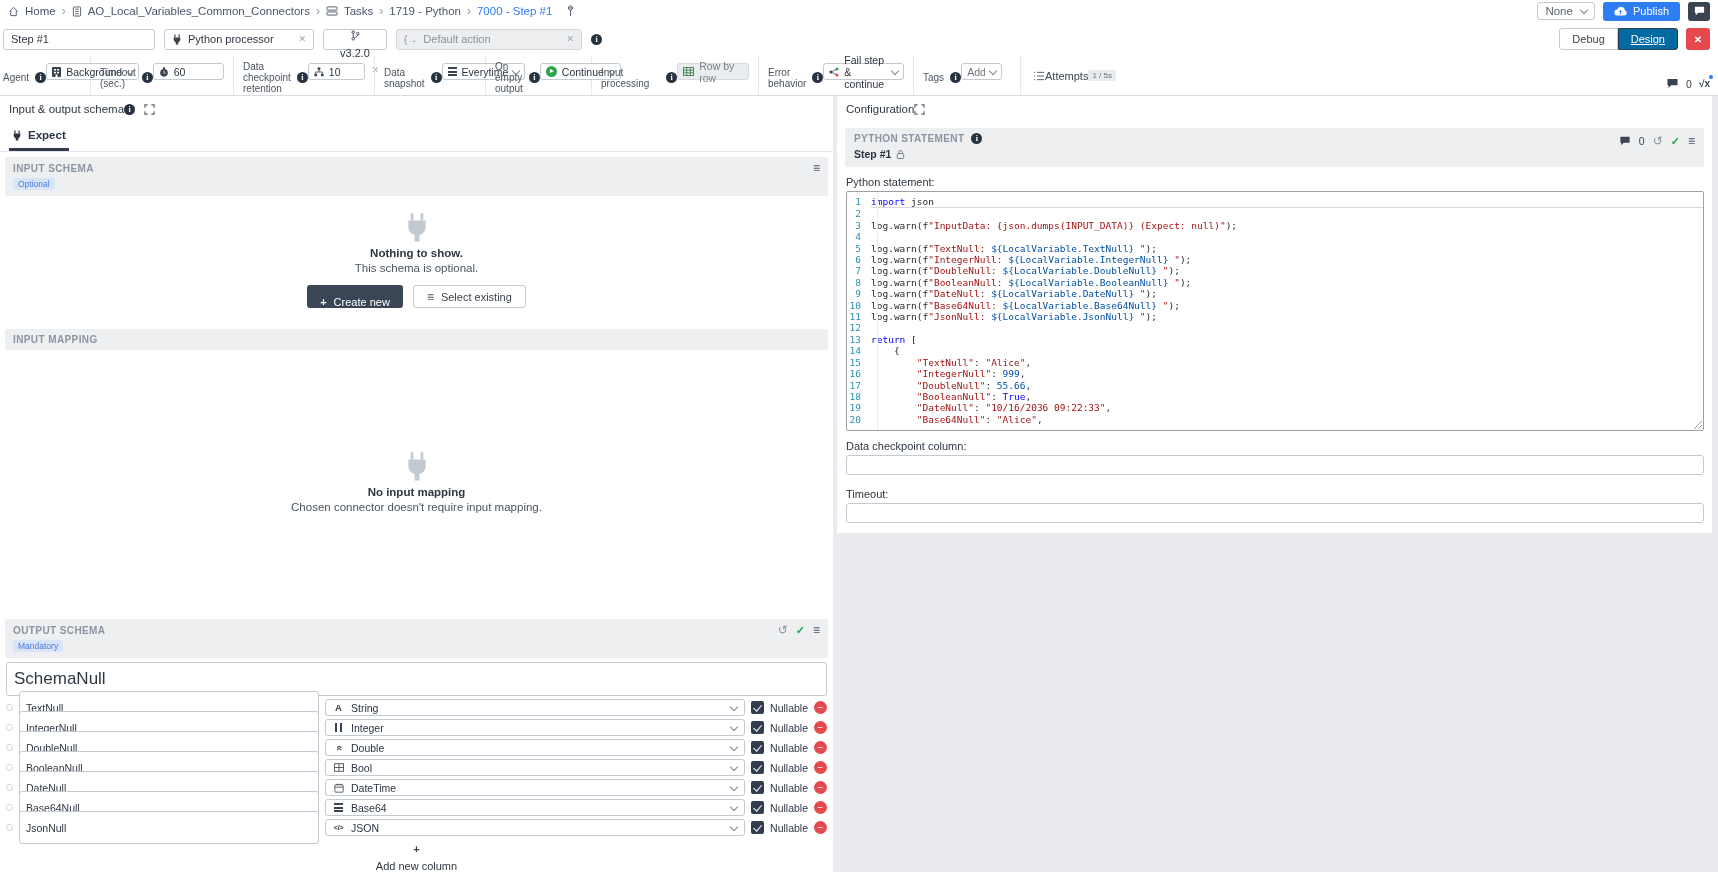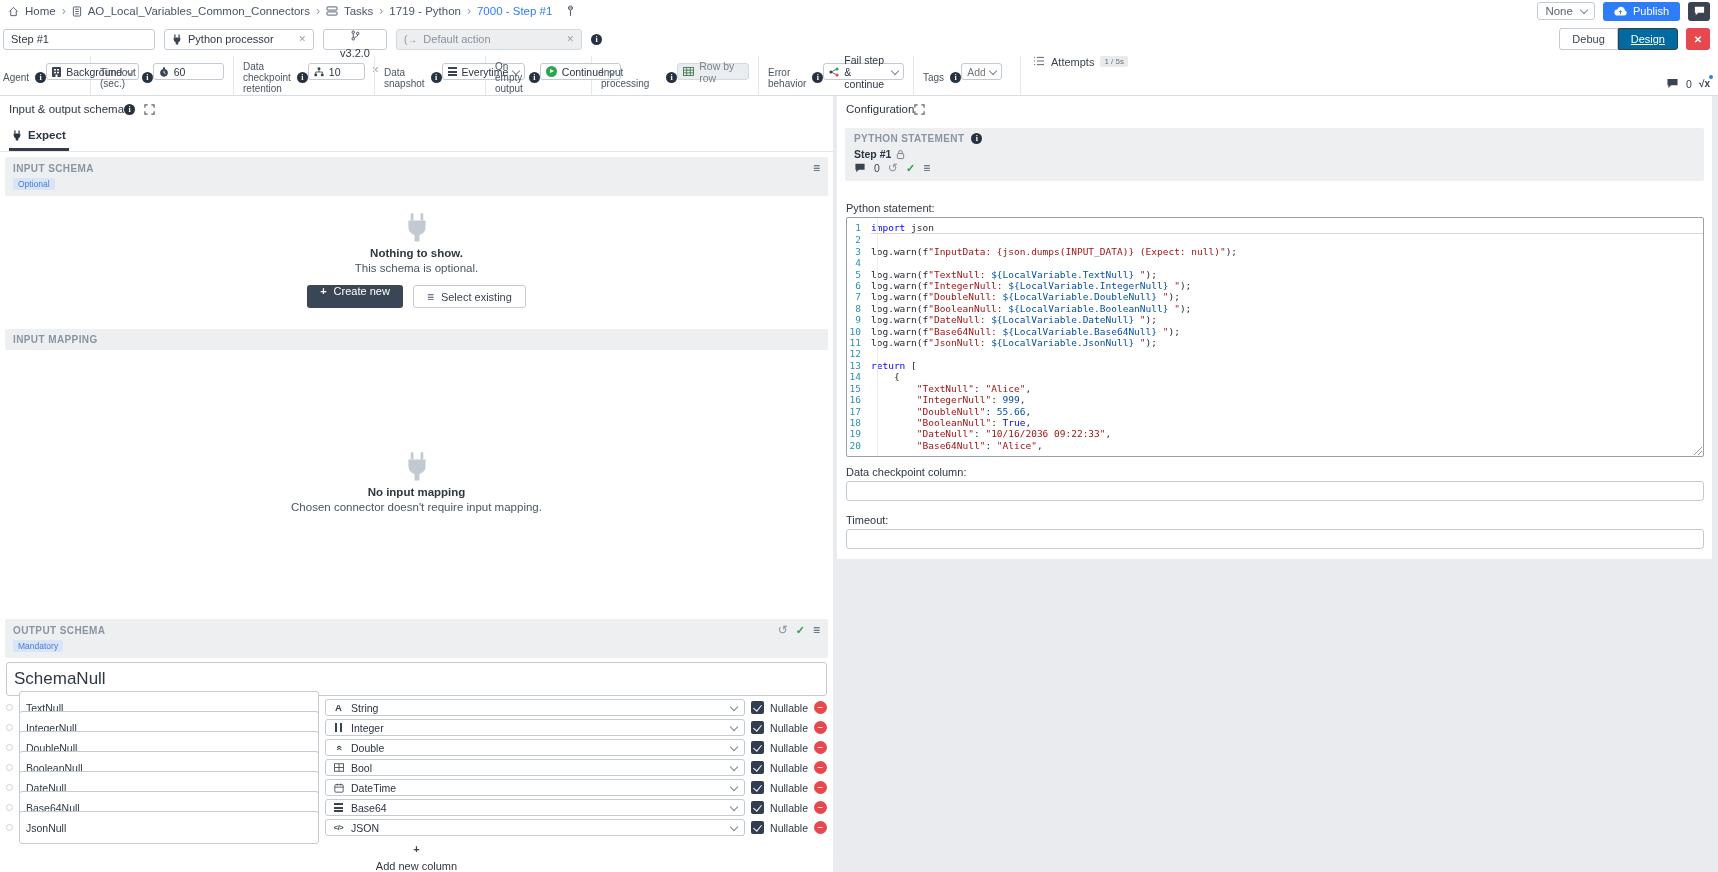--- a/index.html
+++ b/index.html
@@ -37,21 +37,21 @@
   .btn-close::after{content:"✕";}
 
   .row3{height:40px;background:#fff;border-bottom:1px solid #d9dde1;display:flex;padding:0 8px 0 3px;}
   .grp{display:flex;flex-direction:row;padding:4px 9px 0 0;margin-right:9px;border-right:1px solid #e6e9ec;}
   .grp-label{display:flex;align-items:center;justify-content:space-between;gap:6px;font-size:10px;color:#4a5560;}
   .ctl{margin-top:3px;height:17px;border:1px solid #c4cad1;border-radius:3px;background:#fff;display:flex;align-items:center;gap:5px;padding:0 5px;font-size:10.5px;color:#2b3442;}
   .ctl input{border:none;width:100%;font-size:10.5px;background:transparent;color:#2b3442;}
   .ctl.gray{background:#eaedef;border-color:#d4d9dd;color:#7a828c;}
   .w-agent{width:88px;}.w-to{width:134px;}.w-ret{width:132px;}.w-snap{width:102px;}
   .w-empty{width:97px;}.w-proc{width:158px;}.w-err{width:146px;}.w-tags{width:88px;}
-  .attempts{display:flex;align-items:flex-start;gap:6px;padding-left:2px;font-size:11px;color:#3a4450;}
+  .attempts{display:flex;align-items:center;padding-left:2px;font-size:11px;color:#3a4450;}
   .badge-count{background:#e8eaec;color:#6a737d;font-size:8px;padding:1px 4px;border-radius:2px;}
   .row3-right{margin-left:auto;display:flex;align-items:center;gap:7px;margin-top:16px;}
   .cmt-count{font-size:10.5px;color:#3a4450;}
   .g-sqrt{position:relative;font-size:10px;font-weight:bold;color:#3a4450;}
   .g-sqrt::after{content:"√x";}
   .g-sqrt .dot{position:absolute;right:-3px;top:-3px;width:4px;height:4px;border-radius:50%;background:#2e7cf6;}
 
   
   .info{width:11px;height:11px;min-width:11px;border-radius:50%;background:#273240;color:#fff;display:inline-flex;align-items:center;justify-content:center;font-size:8px;font-weight:bold;font-family:"Liberation Serif",serif;}
   .info::after{content:"i";}
@@ -81,21 +81,21 @@
   .sh-row{display:flex;align-items:center;justify-content:space-between;}
   .sh-title{font-size:10px;font-weight:bold;color:#8b95a1;letter-spacing:.4px;}
   .sh-icons{display:flex;align-items:center;gap:8px;}
   .badge{display:inline-block;background:#d9e4f8;color:#4a7cd6;font-size:8.5px;padding:1px 5px;border-radius:2px;margin-top:4px;}
   .empty{display:flex;flex-direction:column;align-items:center;justify-content:center;gap:3px;}
   .is-empty{height:128px;}
   .im-empty{flex:1;}
   .e-title{font-size:11.5px;font-weight:bold;color:#2f3742;}
   .e-sub{font-size:11.5px;color:#4a5560;}
   .e-btns{display:flex;gap:10px;margin-top:8px;}
-  .btn-dark{height:23px;background:#3a4656;color:#fff;border-radius:3px;display:flex;align-items:flex-start;gap:7px;padding:0 13px;font-size:11px;}
+  .btn-dark{height:23px;background:#3a4656;color:#fff;border-radius:3px;display:flex;align-items:flex-end;gap:7px;padding:0 13px;font-size:11px;}
   .btn-dark .plus::after{content:"+";font-weight:bold;}
   .btn-light{height:23px;background:#fff;border:1px solid #c4cad1;color:#3a4450;border-radius:3px;display:flex;align-items:center;gap:7px;padding:0 13px;font-size:11px;}
 
   .os-body{padding:4px 6px 0 6px;}
   .schema-name{width:100%;height:34px;border:1px solid #c4cad1;border-radius:3px;padding:0 7px;font-size:17px;color:#2f3742;}
   .col-row{display:flex;align-items:center;gap:6px;margin-top:3px;height:17px;}
   .drag-dot{width:7px;height:7px;min-width:7px;border:1px solid #cdd3d9;border-radius:50%;}
   .col-name{width:300px;height:33px;border:1px solid #c4cad1;border-radius:3px;padding:0 6px;font-size:10.5px;color:#2f3742;}
   .type-select{flex:1;height:17px;border:1px solid #c4cad1;border-radius:3px;display:flex;align-items:center;gap:7px;padding:0 7px;font-size:10.5px;color:#2b3442;}
   .ticon{display:inline-flex;align-items:center;justify-content:center;width:11px;}
@@ -106,21 +106,21 @@
   .ti-json{font-size:7.5px;font-weight:bold;color:#3a4450;letter-spacing:-.5px;}
   .cbx{width:13px;height:13px;min-width:13px;background:#323e4f;border-radius:2px;position:relative;}
   .cbx.on::after{content:"";position:absolute;left:3.5px;top:1.5px;width:4px;height:7px;border-right:1.7px solid #fff;border-bottom:1.7px solid #fff;transform:rotate(40deg);}
   .null-label{font-size:10.5px;color:#2f3742;}
   .minus-btn{width:13px;height:13px;min-width:13px;border-radius:50%;background:#e5484d;color:#fff;display:inline-flex;align-items:center;justify-content:center;font-size:10px;line-height:1;}
   .minus-btn::after{content:"−";}
   .add-col{display:flex;justify-content:center;align-items:center;gap:5px;margin-top:7px;font-size:11px;color:#2f3742;flex-direction:column;}
   .add-col .plus::after{content:"+";font-weight:bold;color:#3a4450;}
 
   
-  .py-head{background:#edeff1;margin:6px 8px 12px 8px;padding:5px 9px 7px;border-radius:2px;display:flex;justify-content:space-between;align-items:flex-start;flex-direction:column;}
+  .py-head{background:#edeff1;margin:6px 8px 0 8px;padding:5px 9px 7px;border-radius:2px;display:flex;justify-content:space-between;align-items:flex-start;}
   .py-title-row{display:flex;align-items:center;gap:7px;}
   .py-title{font-size:10px;font-weight:bold;color:#8b95a1;letter-spacing:.4px;}
   .py-step{display:flex;align-items:center;gap:5px;font-size:10.5px;font-weight:bold;color:#2b3442;margin-top:4px;}
   .py-icons{display:flex;align-items:center;gap:8px;margin-top:2px;}
   .stmt-label,.field-label{font-size:11px;color:#2f3742;margin:9px 8px 3px 9px;}
   .code-editor{margin:0 8px 0 9px;border:1px solid #9aa1a8;border-radius:2px;height:240px;position:relative;overflow:hidden;background:#fff;
     font-family:"DejaVu Sans Mono",monospace;font-size:9.5px;line-height:11.4px;padding-top:4px;}
   .code-editor::before{content:"";position:absolute;left:30px;top:0;bottom:0;width:1px;background:#ececec;}
   .cl{display:flex;}
   .cl.first .lc{border-bottom:1px solid #d8d8d8;}

